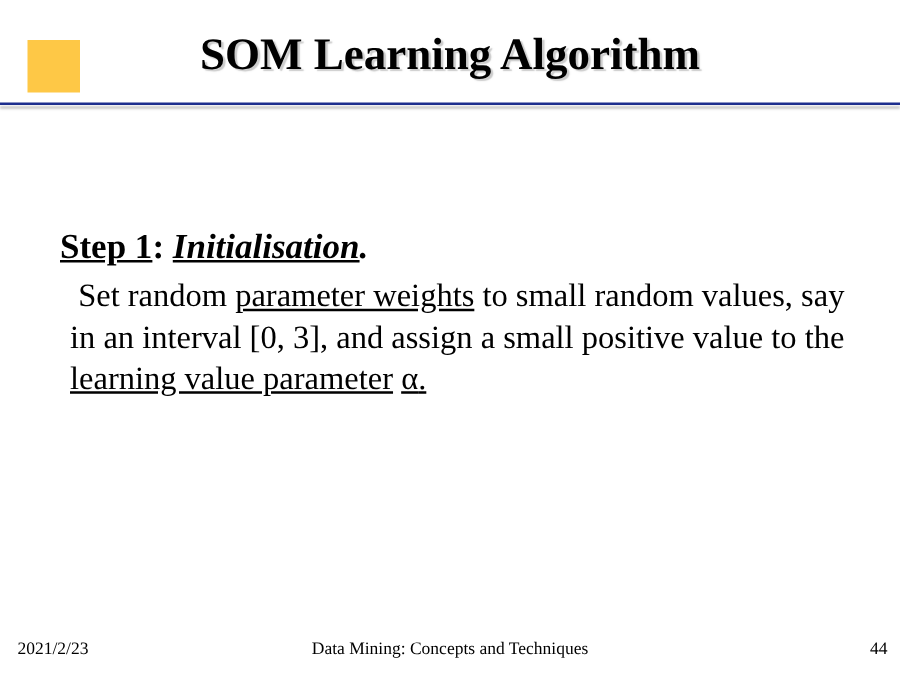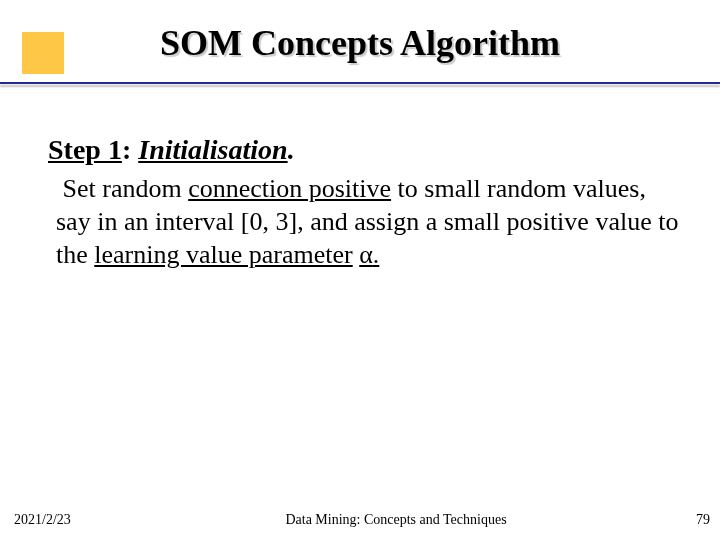--- a/index.html
+++ b/index.html
@@ -2,52 +2,52 @@
 <html><head>
 <meta charset="utf-8">
 <style>
   * { margin: 0; padding: 0; box-sizing: border-box; }
   html, body { width: 720px; height: 540px; overflow: hidden; font-family: "Times New Roman", Times, serif; background: #fff; color: #000; }
   .slide { position: relative; width: 720px; height: 540px; }
   .title-wrap { position: relative; padding-top: 22px; }
   .accent-square { position: absolute; left: 22px; top: 32px; width: 42px; height: 42px; background: #fec846; z-index: 0; }
   .title { position: relative; z-index: 1; font-size: 36px; font-weight: bold; text-align: center; margin: 0 40px; text-shadow: 2px 2px 1px rgba(180,180,180,0.7); }
   .rule { margin: 18px 0 0 0; height: 2px; background: #1d2e8e; box-shadow: 0 3px 2px rgba(0,0,0,0.25); }
-  .body { padding: 48px 38px 0 48px; font-size: 26px; line-height: 1.28; }
+  .body { padding: 48px 38px 0 48px; font-size: 26px; line-height: 1.28; margin-top: 48px; }
   .step-head { font-size: 28px; font-weight: bold; }
   .step-head .label { text-decoration: underline; }
   .step-head .colon {}
   .step-head .name { font-style: italic; text-decoration: underline; }
   .step-head .dot { font-style: italic; }
   .para { margin-top: 4px; padding-left: 8px; }
   .u { text-decoration: underline; }
   .alpha { font-family: "Times New Roman", serif; }
   .footer { position: absolute; left: 0; right: 0; bottom: 12px; font-size: 14px; font-family: "Times New Roman", serif; color: #000; }
   .footer .date { position: absolute; left: 14px; bottom: 0; margin-top: 12px; }
-  .footer .center { position: absolute; left: 50%; transform: translateX(-50%); bottom: 0; white-space: nowrap; margin-left: 36px; }
+  .footer .center { position: absolute; left: 50%; transform: translateX(-50%); bottom: 0; white-space: nowrap; }
   .footer .page { position: absolute; right: 10px; bottom: 0; }
 </style>
 </head>
 <body>
 
 <div class="slide">
   <div class="title-wrap">
     <div class="accent-square"></div>
-    <h1 class="title">SOM Concepts Algorithm</h1>
+    <h1 class="title">SOM Learning Algorithm</h1>
     <div class="rule"></div>
   </div>
 
   <div class="body">
     <div class="step-head">
       <span class="label">Step 1</span><span class="colon">:</span>
       <span class="name">Initialisation</span><span class="dot">.</span>
     </div>
     <p class="para">
-      &nbsp;<span>Set random </span><span class="u">connection positive</span><span> to small random values, say in an interval [0, 3], and assign a small positive value to the </span><span class="u">learning value parameter</span><span> </span><span class="u alpha">α</span><span class="u">.</span>
+      &nbsp;<span>Set random </span><span class="u">parameter weights</span><span> to small random values, say in an interval [0, 3], and assign a small positive value to the </span><span class="u">learning value parameter</span><span> </span><span class="u alpha">α</span><span class="u">.</span>
     </p>
   </div>
 
   <div class="footer">
     <span class="date">2021/2/23</span>
     <span class="center">Data Mining: Concepts and Techniques</span>
-    <span class="page">79</span>
+    <span class="page">44</span>
   </div>
 </div>
 
 </body></html>

